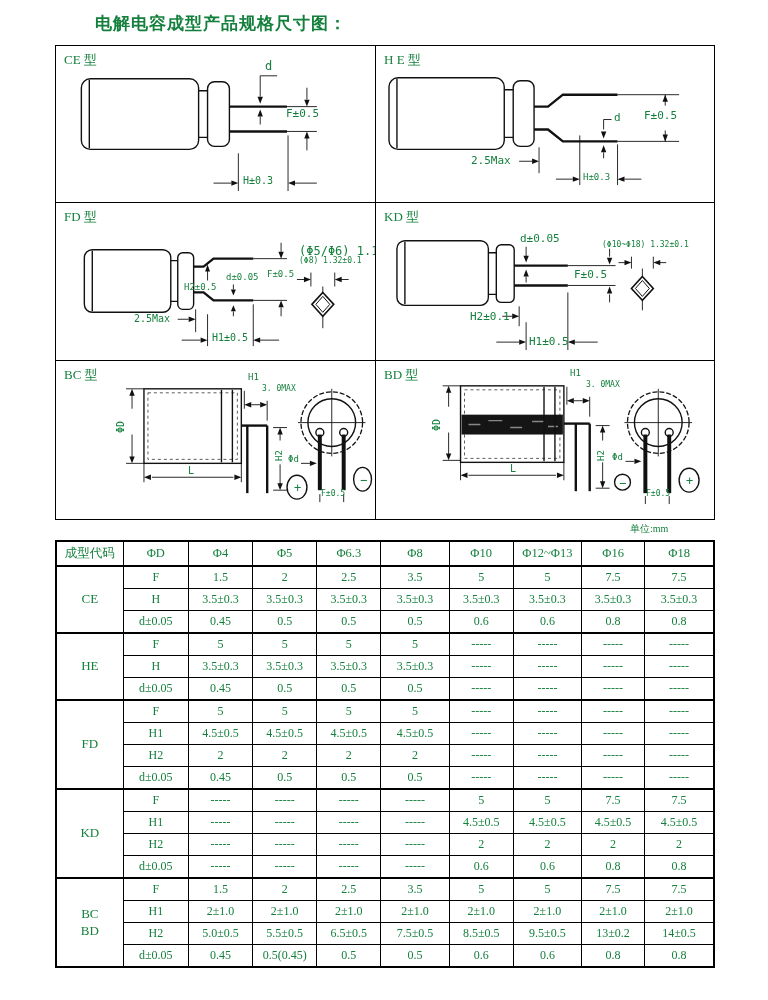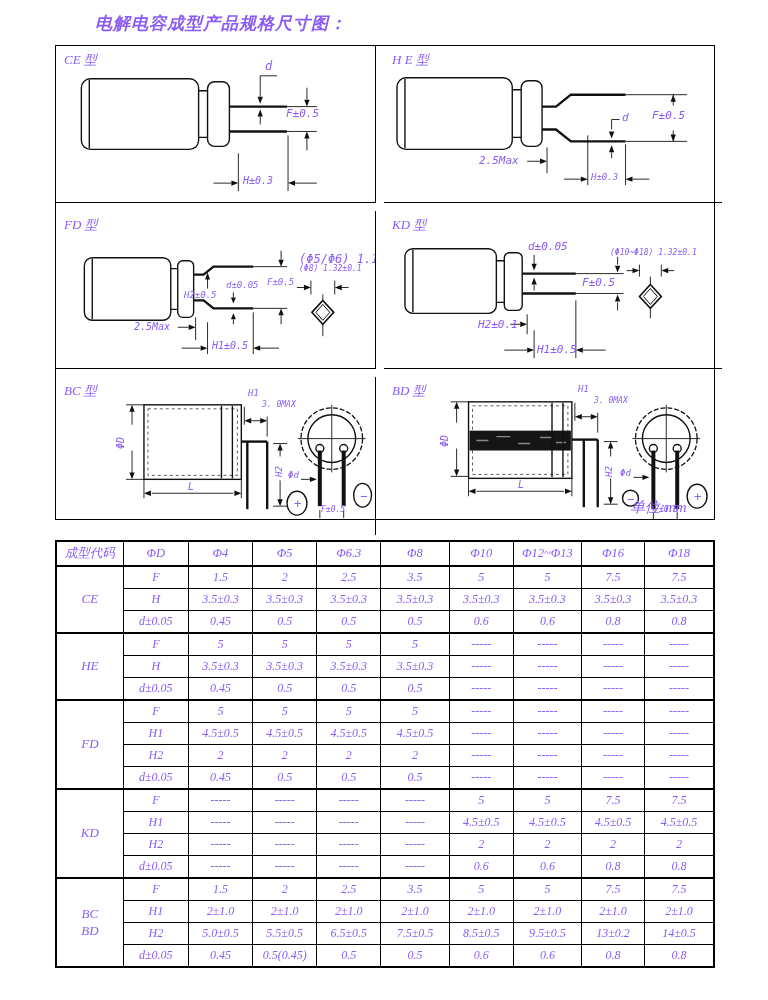--- a/index.html
+++ b/index.html
@@ -1,38 +1,38 @@
 <!DOCTYPE html>
 <html><head>
 <meta charset="utf-8">
 <style>
   html,body{margin:0;padding:0;background:#fff;}
   #sheet{position:relative;width:768px;height:1000px;background:#fff;
-         font-family:"Liberation Serif","DejaVu Serif",serif;color:#8b5cf6;font-style:italic;}
+         font-family:"Liberation Serif","DejaVu Serif",serif;color:#15803d;}
   #title{position:absolute;left:95px;top:12px;font-size:17px;font-weight:bold;
          letter-spacing:1px;font-family:"Liberation Sans","DejaVu Sans",sans-serif;}
   #panel-grid{position:absolute;left:55px;top:45px;width:660px;height:475px;
               border:1px solid #000;box-sizing:border-box;display:grid;
-              grid-template-columns:320px 338px;grid-template-rows:157px 158px 158px;gap:8px;}
+              grid-template-columns:320px 338px;grid-template-rows:157px 158px 158px;}
   .panel{position:relative;overflow:hidden;}
   .pL{border-right:1px solid #000;}
   .pT{border-bottom:1px solid #000;}
   .panel svg{position:absolute;left:0;top:0;}
   .ptype{position:absolute;left:8px;top:5px;font-size:13px;z-index:2;}
   .ann{position:absolute;z-index:2;font-family:"DejaVu Sans Mono","Liberation Mono",monospace;
        line-height:1;white-space:nowrap;}
   .rot{transform:rotate(-90deg);transform-origin:left top;}
   .ln{stroke:#111;fill:none;stroke-width:1.4;}
   .thin{stroke:#111;fill:none;stroke-width:0.9;}
   .lead{stroke:#111;fill:none;stroke-width:2.4;}
   .lead2{stroke:#111;fill:none;stroke-width:4;}
   .dash{stroke:#333;fill:none;stroke-width:0.8;stroke-dasharray:3,3;}
   .dash2{stroke:#111;fill:none;stroke-width:1.3;stroke-dasharray:5,2;}
   .ah{fill:#111;stroke:none;}
-  #unit-label{position:absolute;left:630px;top:498px;font-size:15px;}
+  #unit-label{position:absolute;left:630px;top:522px;font-size:10px;}
   #spec-table{position:absolute;left:55px;top:540px;border-collapse:collapse;
               table-layout:fixed;width:660px;font-size:12px;
               font-family:"Liberation Serif","DejaVu Serif",serif;}
   #spec-table th,#spec-table td{border:1px solid #000;text-align:center;vertical-align:middle;
               padding:0;height:21px;font-weight:normal;overflow:hidden;}
   #spec-table{border:2px solid #000;}
   #spec-table thead th{height:23px;font-size:12.5px;}
   .gtop{border-top:2px solid #000 !important;}
   .code{white-space:pre-line;font-size:13px;line-height:1.25;}
   #footer-note{position:absolute;left:57px;top:960px;font-size:13px;font-weight:bold;

